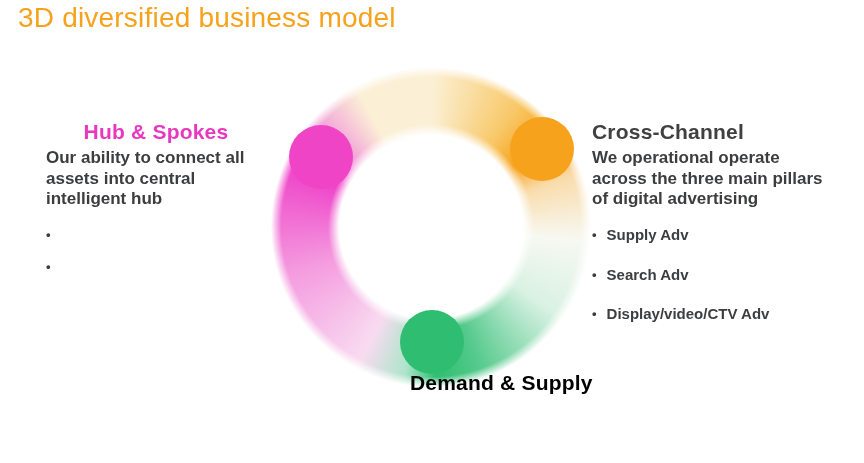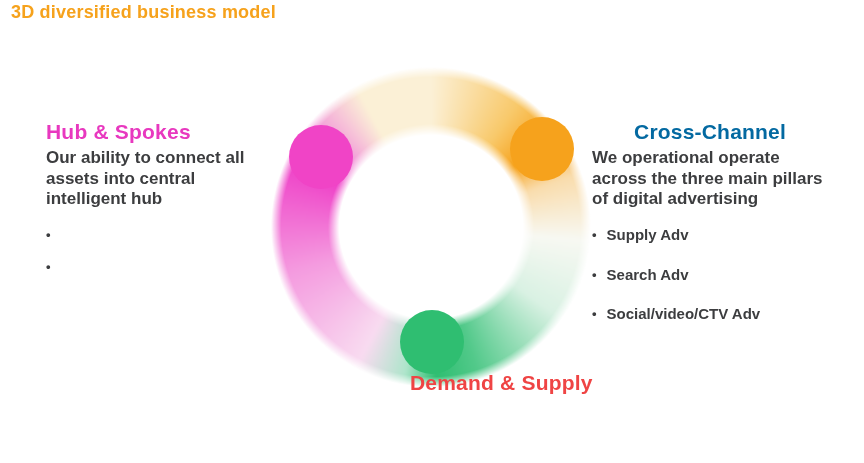--- a/index.html
+++ b/index.html
@@ -11,24 +11,24 @@
     position: relative;
     width: 864px;
     height: 463px;
     background: #ffffff;
     overflow: hidden;
     font-family: "Liberation Sans", sans-serif;
     color: #3C3D3F;
   }
   .title {
     position: absolute;
-    left: 11px;
+    left: 18px;
     top: 2px;
-    font-size: 18px;
-    font-weight: 700;
+    font-size: 28px;
+    font-weight: 400;
     color: #F6A21C;
     letter-spacing: 0.2px;
   }
   
   .ring {
     position: absolute;
     left: 270px;
     top: 66px;
     width: 322px;
     height: 322px;
@@ -71,25 +71,25 @@
     margin: 0 0 4px 0;
     letter-spacing: 0.2px;
   }
   .desc {
     font-size: 17px;
     font-weight: 700;
     line-height: 1.22;
     white-space: pre-line;
   }
   .hub    { left: 46px;  top: 120px; width: 220px; }
-  .hub .heading { color: #E838BF; text-align: left; }
+  .hub .heading { color: #E838BF; text-align: center; }
   .cross  { left: 592px; top: 120px; width: 236px; }
-  .cross .heading { color: #0369a1; text-align: center; }
+  .cross .heading { color: #404040; }
   .demand { left: 410px; top: 371px; width: 240px; }
-  .demand .heading { color: #ef4444; }
+  .demand .heading { color: #000000; }
 
   .bullets { margin-top: 16px; }
   .bullet {
     display: flex;
     gap: 10px;
     font-size: 15px;
     font-weight: 700;
     line-height: 1.22;
     margin-bottom: 15px;
   }
@@ -133,21 +133,21 @@
       <div class="bullet">
         <span class="dot">•</span>
         <span class="txt">Supply Adv</span>
       </div>
       <div class="bullet">
         <span class="dot">•</span>
         <span class="txt">Search Adv</span>
       </div>
       <div class="bullet">
         <span class="dot">•</span>
-        <span class="txt">Social/video/CTV Adv</span>
+        <span class="txt">Display/video/CTV Adv</span>
       </div>
     </div>
   </div>
 
   <div class="block demand">
     <div class="heading">Demand &amp; Supply</div>
   </div>
 
 </div>
 

